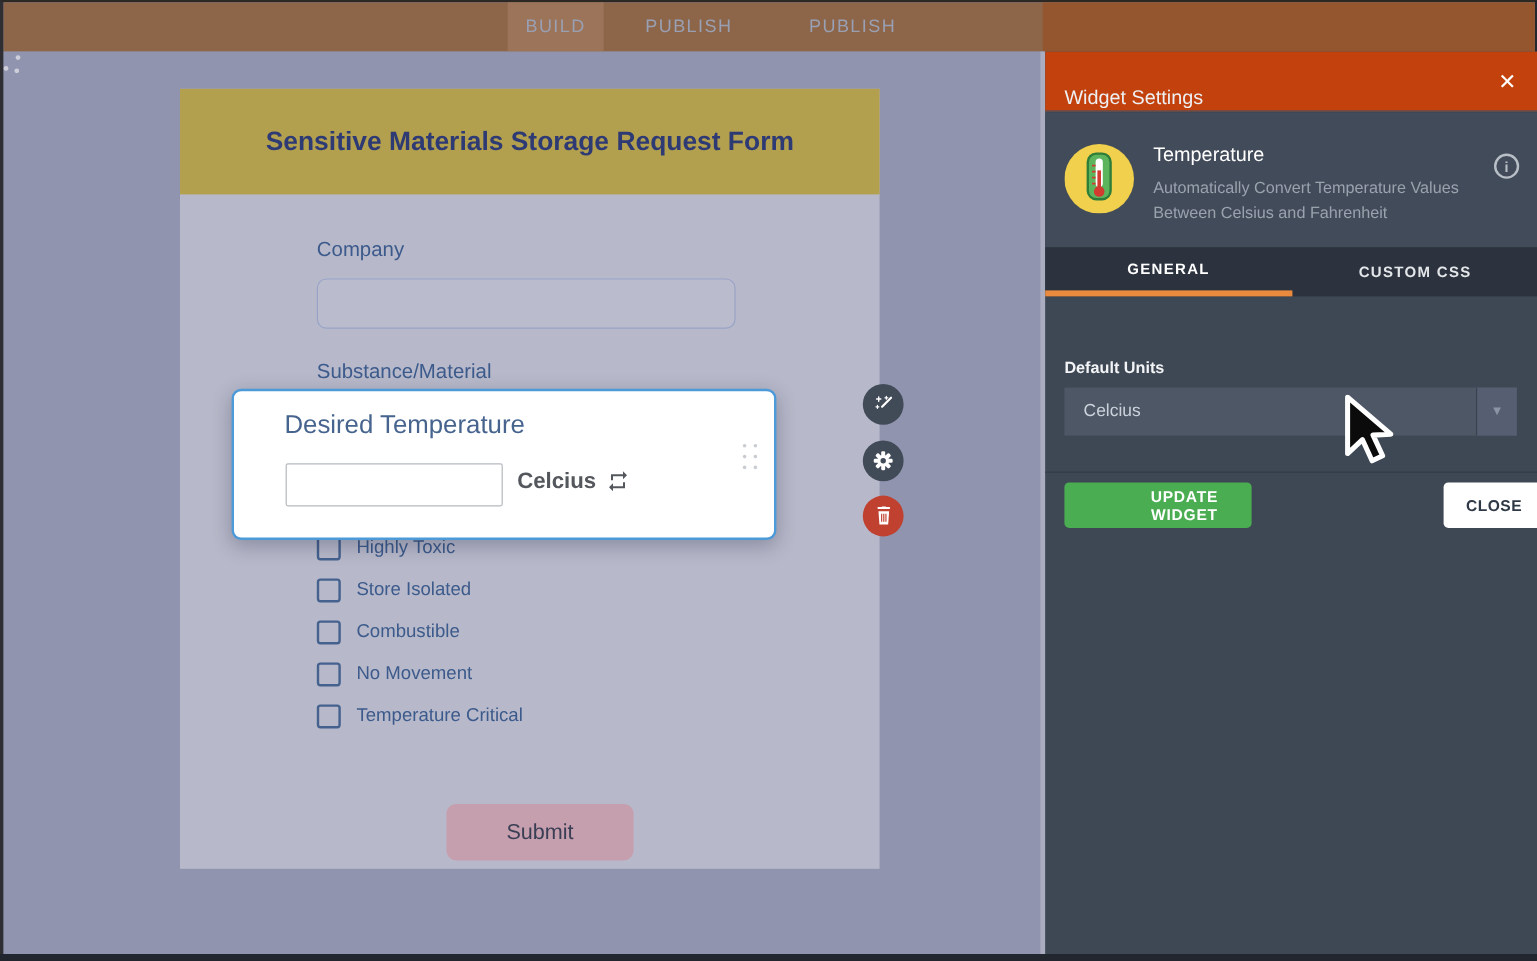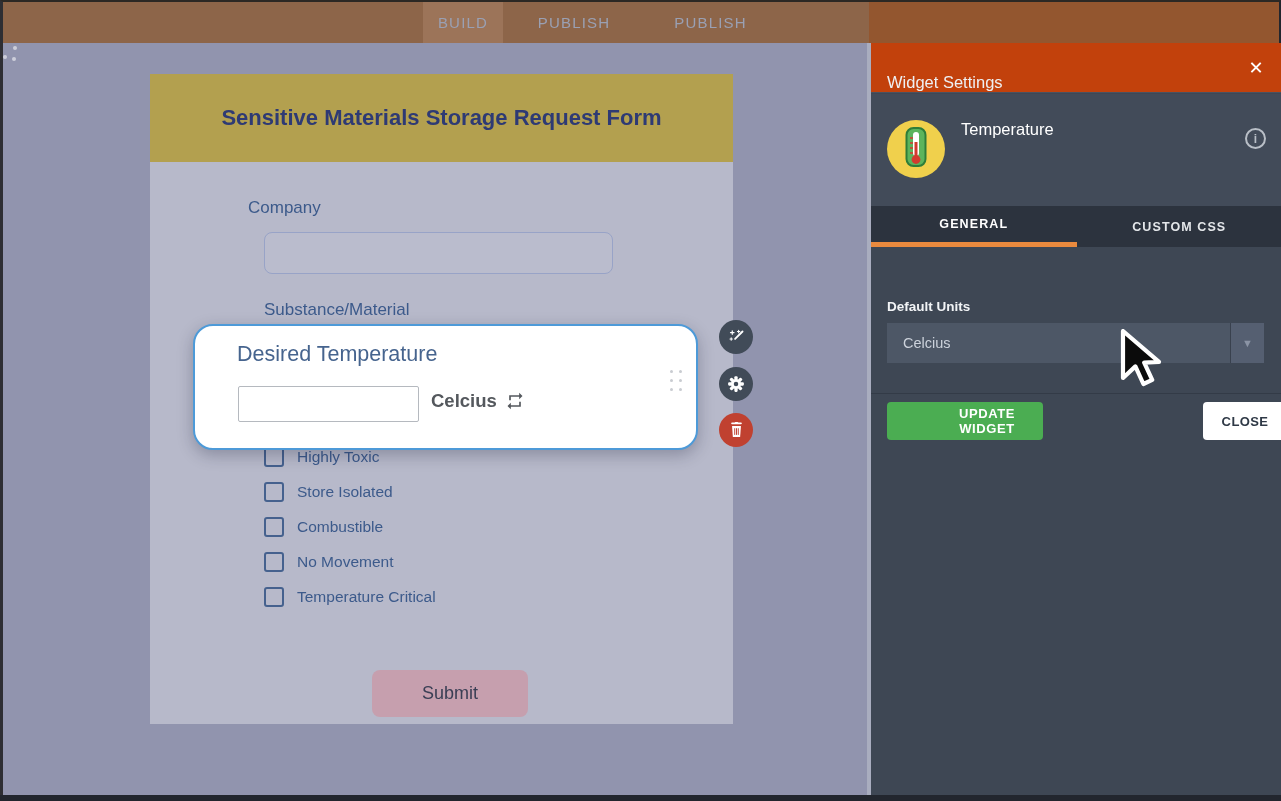--- a/index.html
+++ b/index.html
@@ -29,22 +29,22 @@
                 width:349px; height:42px; outline:none; font-size:16px; color:#2e3a74; padding:0 10px; }
   .cb-row { left:114px; height:22px; display:flex; align-items:center;text-align:center; }
   .cb-box { width:20px; height:20px; border:2px solid #45618e; border-radius:3px;
             background:transparent; cursor:pointer; flex:none; }
   .cb-label { margin-left:13px; color:#3c5a8b; font-size:15.5px; white-space:nowrap; }
   #submit-btn { left:222px; top:596px; width:156px; height:47px; background:#c69fae;
                 border:none; border-radius:8px; color:#393e54; font-size:18px; cursor:pointer;
                 font-family:"Liberation Sans", sans-serif; }
 
   
-  #widget-card { left:190px; top:281px; width:505px; height:126px; background:#ffffff;
-                 border:2px solid #4d9ad8; border-radius:20px; z-index:5;
+  #widget-card { left:190px; top:281px; width:454px; height:126px; background:#ffffff;
+                 border:2px solid #4d9ad8; border-radius:8px; z-index:5;
                  box-shadow:0 5px 16px rgba(20,25,50,.28); cursor:pointer; }
   #widget-title { left:42px; top:16px; color:#46648e; font-size:21.5px; font-weight:500; }
   #widget-input { left:43px; top:60px; width:181px; height:36px; background:#fff;
                   border:1px solid #b5b9bf; border-radius:2px; outline:none;
                   font-size:15px; padding:0 8px; color:#333; }
   #unit-row { left:236px; top:64px; display:flex; align-items:center; gap:8px; }
   #unit-row b { color:#54585d; font-size:18.5px; font-weight:bold; }
   #drag-dots { right:14px; top:44px; display:grid; grid-template-columns:3px 3px;
                grid-gap:6px; cursor:grab; }
   #drag-dots i { width:3px; height:3px; border-radius:50%; background:#c9ccd1; }
@@ -110,21 +110,21 @@
     </div>
   </div>
 
   <div id="canvas" class="abs">
 
     <div id="form-card" class="abs">
       <div id="form-header" class="abs">
         <span>Sensitive Materials Storage Request Form</span>
       </div>
 
-      <div class="fld-label abs" style="left:98px;top:124px;">Company</div>
+      <div class="fld-label abs" style="left:114px;top:124px;">Company</div>
       <input class="text-input abs" style="left: 114px; top: 158px;">
 
       <div class="fld-label abs" style="left:114px;top:226px;">Substance/Material</div>
 
       <div class="cb-row abs" style="top:372px;">
         <span class="cb-box"></span>
         <span class="cb-label">Highly Toxic</span>
       </div>
       <div class="cb-row abs" style="top:407px;">
         <span class="cb-box"></span>
@@ -212,20 +212,21 @@
     <div id="panel-info" class="abs">
       <svg id="winfo-icon" class="abs" viewBox="0 0 58 58">
         <circle cx="29" cy="29" r="29" fill="#f0d04c"></circle>
         <rect x="19.5" y="8" width="19" height="38" rx="7" fill="#5cb45c" stroke="#2e7d39" stroke-width="2"></rect>
         <rect x="26" y="12" width="6" height="24" rx="3" fill="#ffffff"></rect>
         <path d="M23 18h3 M23 23h3 M23 28h3 M23 33h3" stroke="#d23b2f" stroke-width="1.4"></path>
         <rect x="27.5" y="22" width="3" height="16" fill="#d23b2f"></rect>
         <circle cx="29" cy="39.5" r="4.4" fill="#d23b2f"></circle>
       </svg>
       <div id="winfo-name" class="abs">Temperature</div>
+      <div id="winfo-desc" class="abs">Automatically Convert Temperature Values Between Celsius and Fahrenheit</div>
       <div id="info-icon" class="abs">i</div>
     </div>
 
     <div id="panel-tabs" class="abs">
       <div class="p-tab active">
         <span>GENERAL</span>
       </div>
       <div class="p-tab">
         <span>CUSTOM CSS</span>
       </div>

